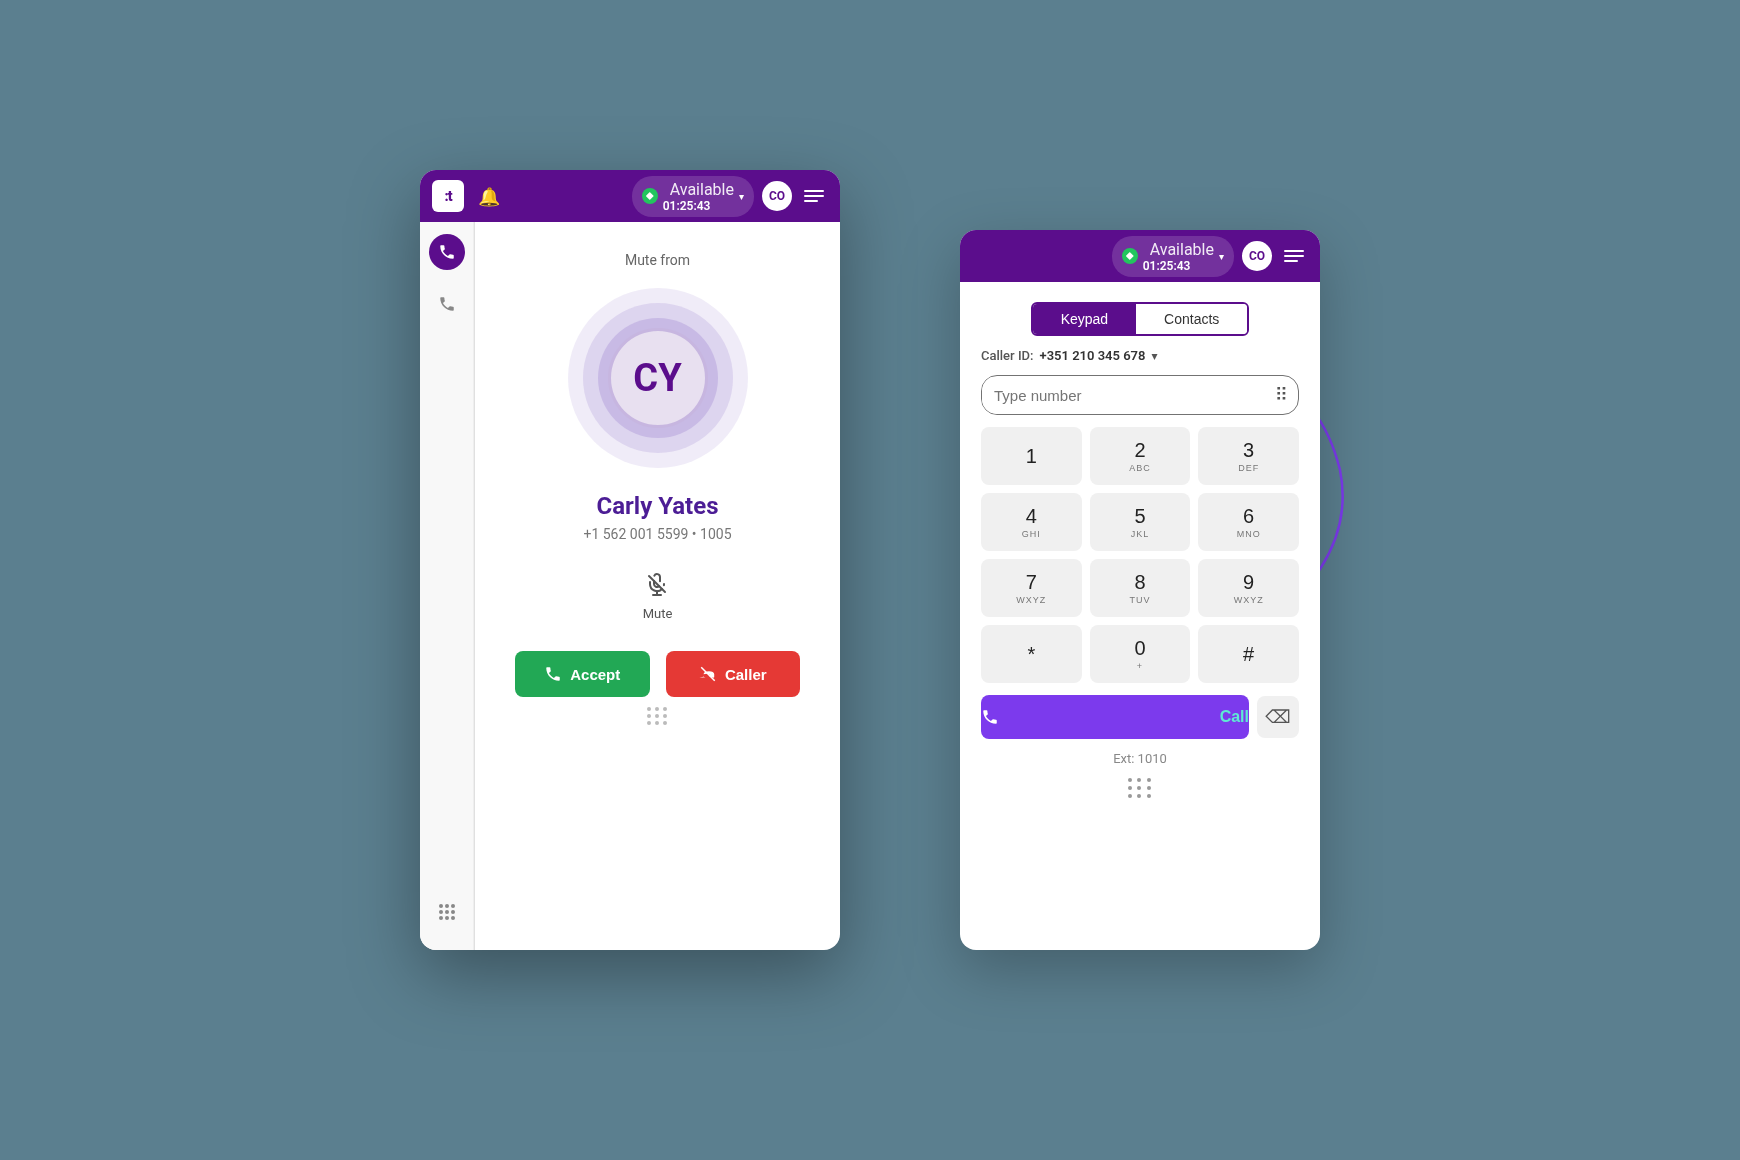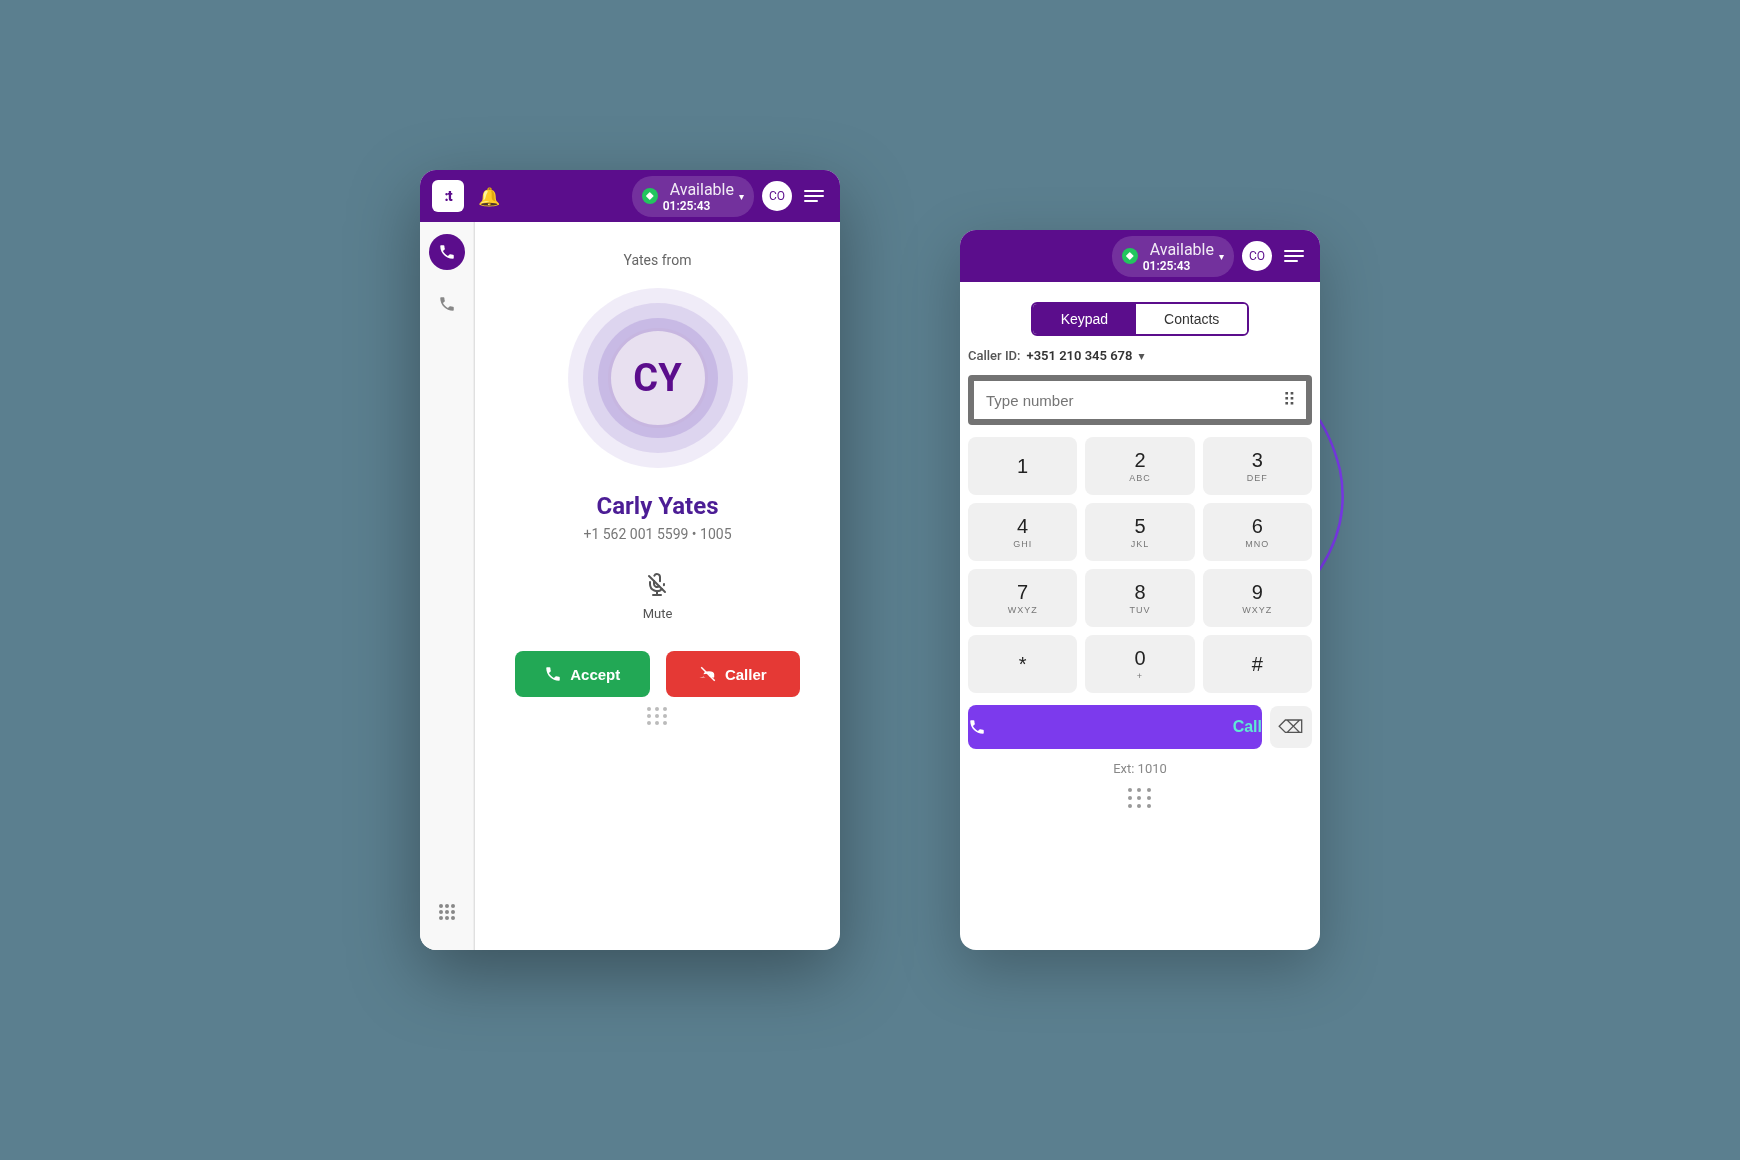--- a/index.html
+++ b/index.html
@@ -109,21 +109,21 @@
     }
 
     .avatar-badge {
       width: 30px;
       height: 30px;
       background: #fff;
       border-radius: 50%;
       display: flex;
       align-items: center;
       justify-content: center;
-      font-weight: 400;
+      font-weight: 700;
       font-size: 12px;
       color: #5b0d8c;
     }
 
     .menu-lines {
       display: flex;
       flex-direction: column;
       gap: 3px;
       padding: 4px;
     }
@@ -135,21 +135,21 @@
       background: #fff;
       border-radius: 2px;
     }
 
     .menu-lines span:last-child {
       width: 14px;
     }
 
     .window-back .content {
       flex: 1;
-      padding: 20px 8px;
+      padding: 20px 21px;
       display: flex;
       flex-direction: column;
       gap: 12px;
     }
 
     
     .tabs {
       display: flex;
       border: 2px solid #5b0d8c;
       border-radius: 6px;
@@ -192,22 +192,22 @@
 
     .caller-id-number {
       font-weight: 600;
       color: #333;
     }
 
     
     .number-input-row {
       display: flex;
       align-items: center;
-      border: 6px solid #737373;
-      border-radius: 4px;
+      border: 1px solid #737373;
+      border-radius: 16px;
       overflow: hidden;
       background: #fff;
     }
 
     .number-input {
       flex: 1;
       border: none;
       outline: none;
       padding: 10px 12px;
       font-size: 15px;
@@ -732,21 +732,21 @@
             <span style="width:4px;height:4px;background:#888;border-radius:50%;display:block;"></span>
             <span style="width:4px;height:4px;background:#888;border-radius:50%;display:block;"></span>
             <span style="width:4px;height:4px;background:#888;border-radius:50%;display:block;"></span>
           </div>
         </div>
       </div>
 
       <div class="front-divider"></div>
 
       <div class="call-content">
-        <span class="call-from-label">Yates from</span>
+        <span class="call-from-label">Mute from</span>
 
         <div class="avatar-rings">
           <div class="ring ring-1"></div>
           <div class="ring ring-2"></div>
           <div class="ring ring-3"></div>
           <div class="avatar-circle">
             <span class="avatar-initials">CY</span>
           </div>
         </div>
 

